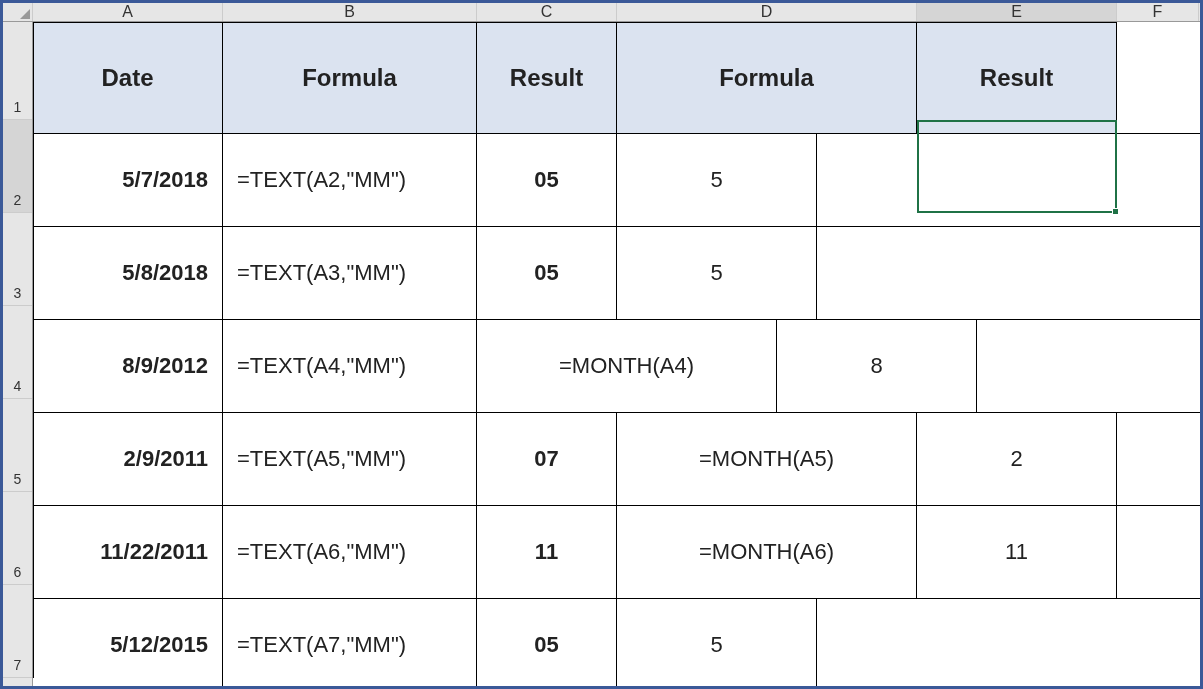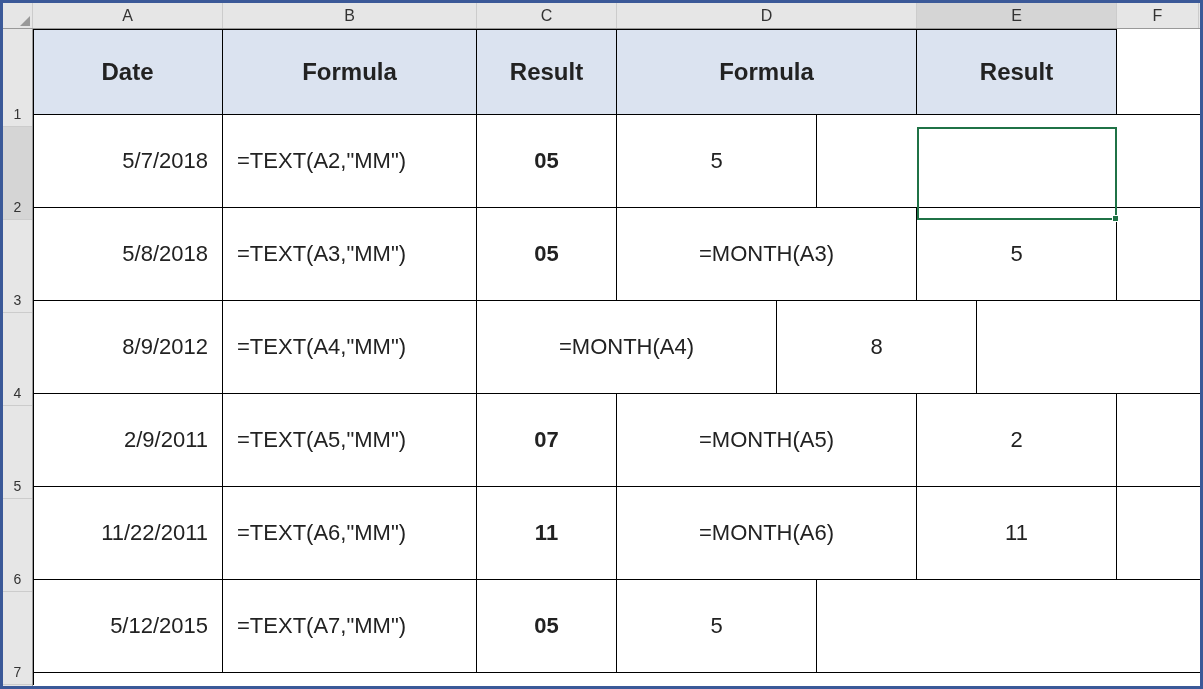--- a/index.html
+++ b/index.html
@@ -79,33 +79,33 @@
     .grid {
       flex: 1;
       position: relative;
     }
     .row {
       display: flex;
       height: 93px;
       border-bottom: 1px solid #000;
     }
     .row.header-row {
-      height: 86px;
+      height: 112px;
     }
     .cell {
       border-right: 1px solid #000;
       display: flex;
       align-items: center;
       font-size: 22px;
       color: #222;
       padding: 0 14px;
       white-space: nowrap;
       overflow: hidden;
     }
-    .cell.col-A { width: 190px; justify-content: flex-end; }
+    .cell.col-A { width: 190px; justify-content: flex-end; font-weight: bold; }
     .cell.col-B { width: 254px; justify-content: flex-start; }
     .cell.col-C { width: 140px; justify-content: center; font-weight: bold; }
     .cell.col-D { width: 300px; justify-content: center; }
     .cell.col-E { width: 200px; justify-content: center; }
     .cell.col-F { width: 82px; border-right: none; }
     .header-row .cell {
       background: #dbe3f0;
       font-weight: bold;
       font-size: 24px;
       justify-content: center;
@@ -181,21 +181,20 @@
         <div class="cell col-A">5/7/2018</div>
         <div class="cell col-B">=TEXT(A2,"MM")</div>
         <div class="cell col-C">05</div>
         <div class="cell col-E">5</div>
         <div class="cell col-F"></div>
       </div>
       <div class="row">
         <div class="cell col-A">5/8/2018</div>
         <div class="cell col-B">=TEXT(A3,"MM")</div>
         <div class="cell col-C">05</div>
-        <div class="cell col-D">=MONTH(A3)</div>
         <div class="cell col-E">5</div>
         <div class="cell col-F"></div>
       </div>
       <div class="row">
         <div class="cell col-A">8/9/2012</div>
         <div class="cell col-B">=TEXT(A4,"MM")</div>
         <div class="cell col-D">=MONTH(A4)</div>
         <div class="cell col-E">8</div>
         <div class="cell col-F"></div>
       </div>

